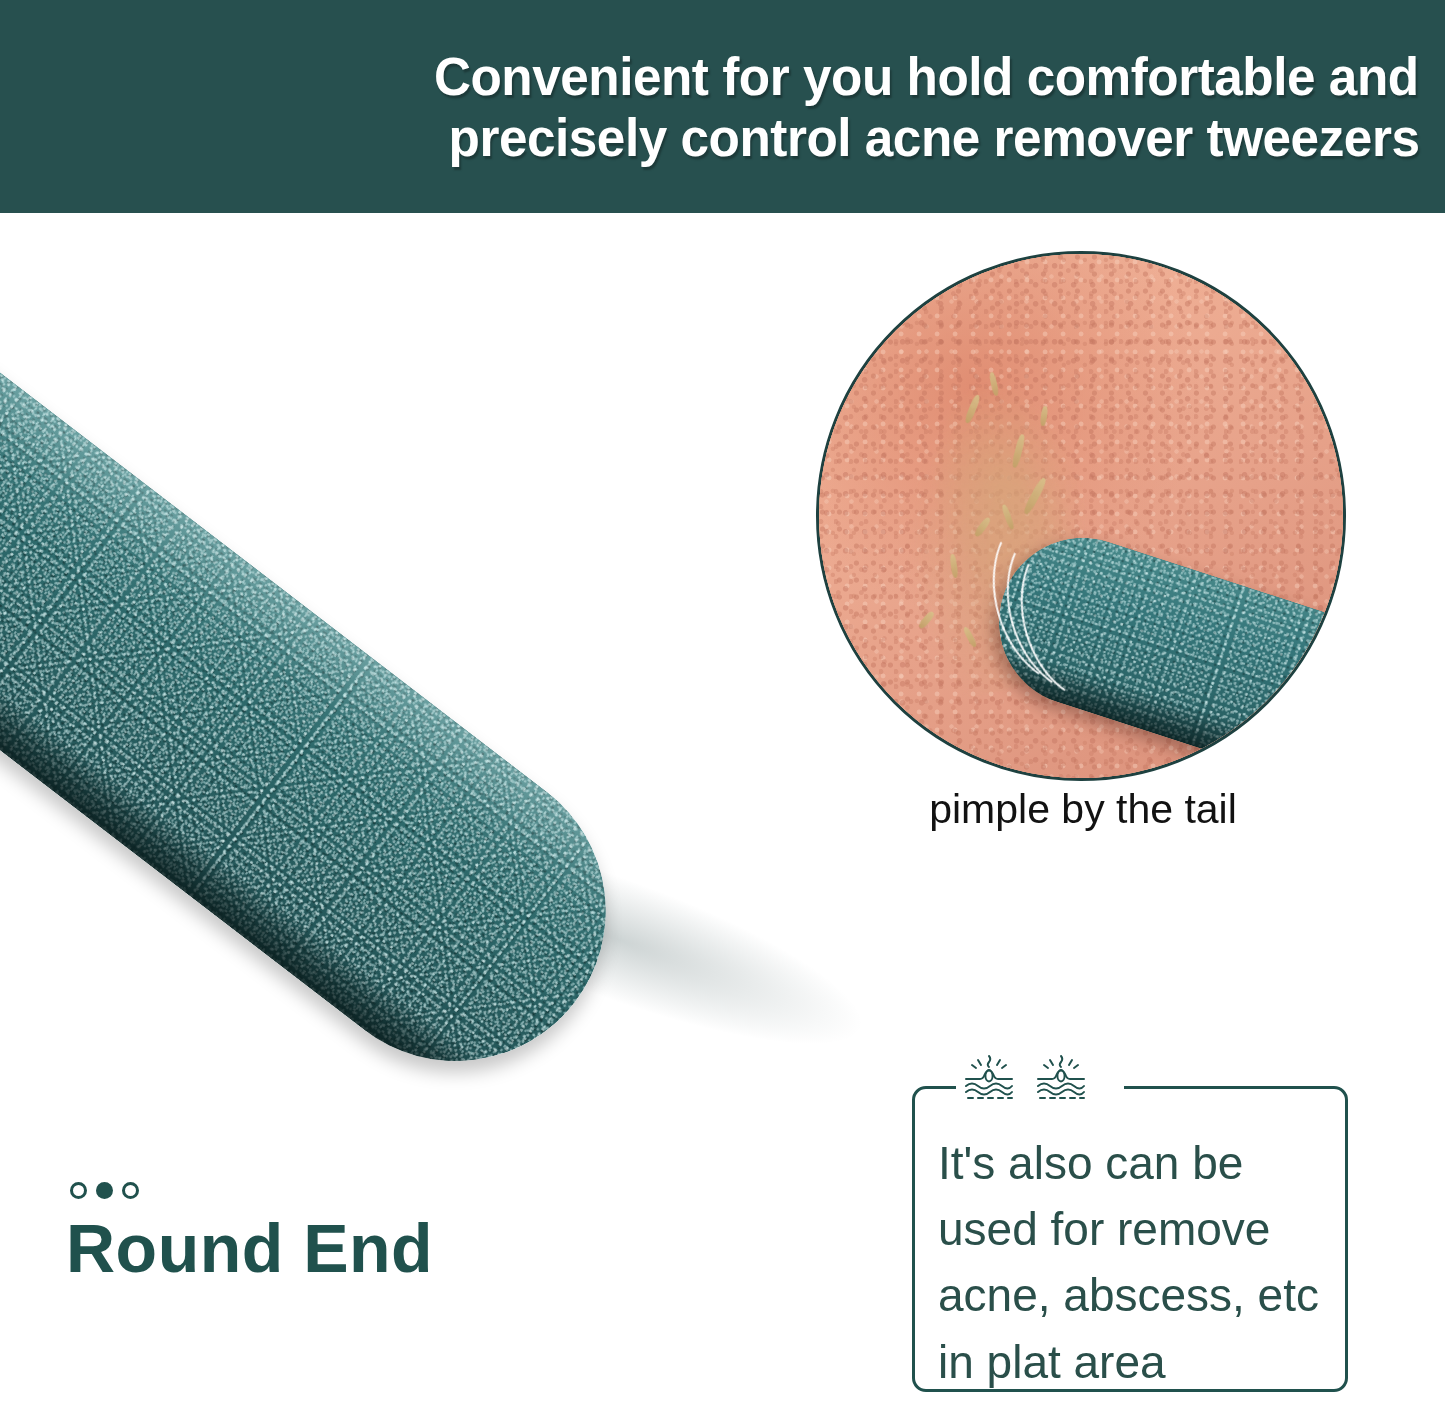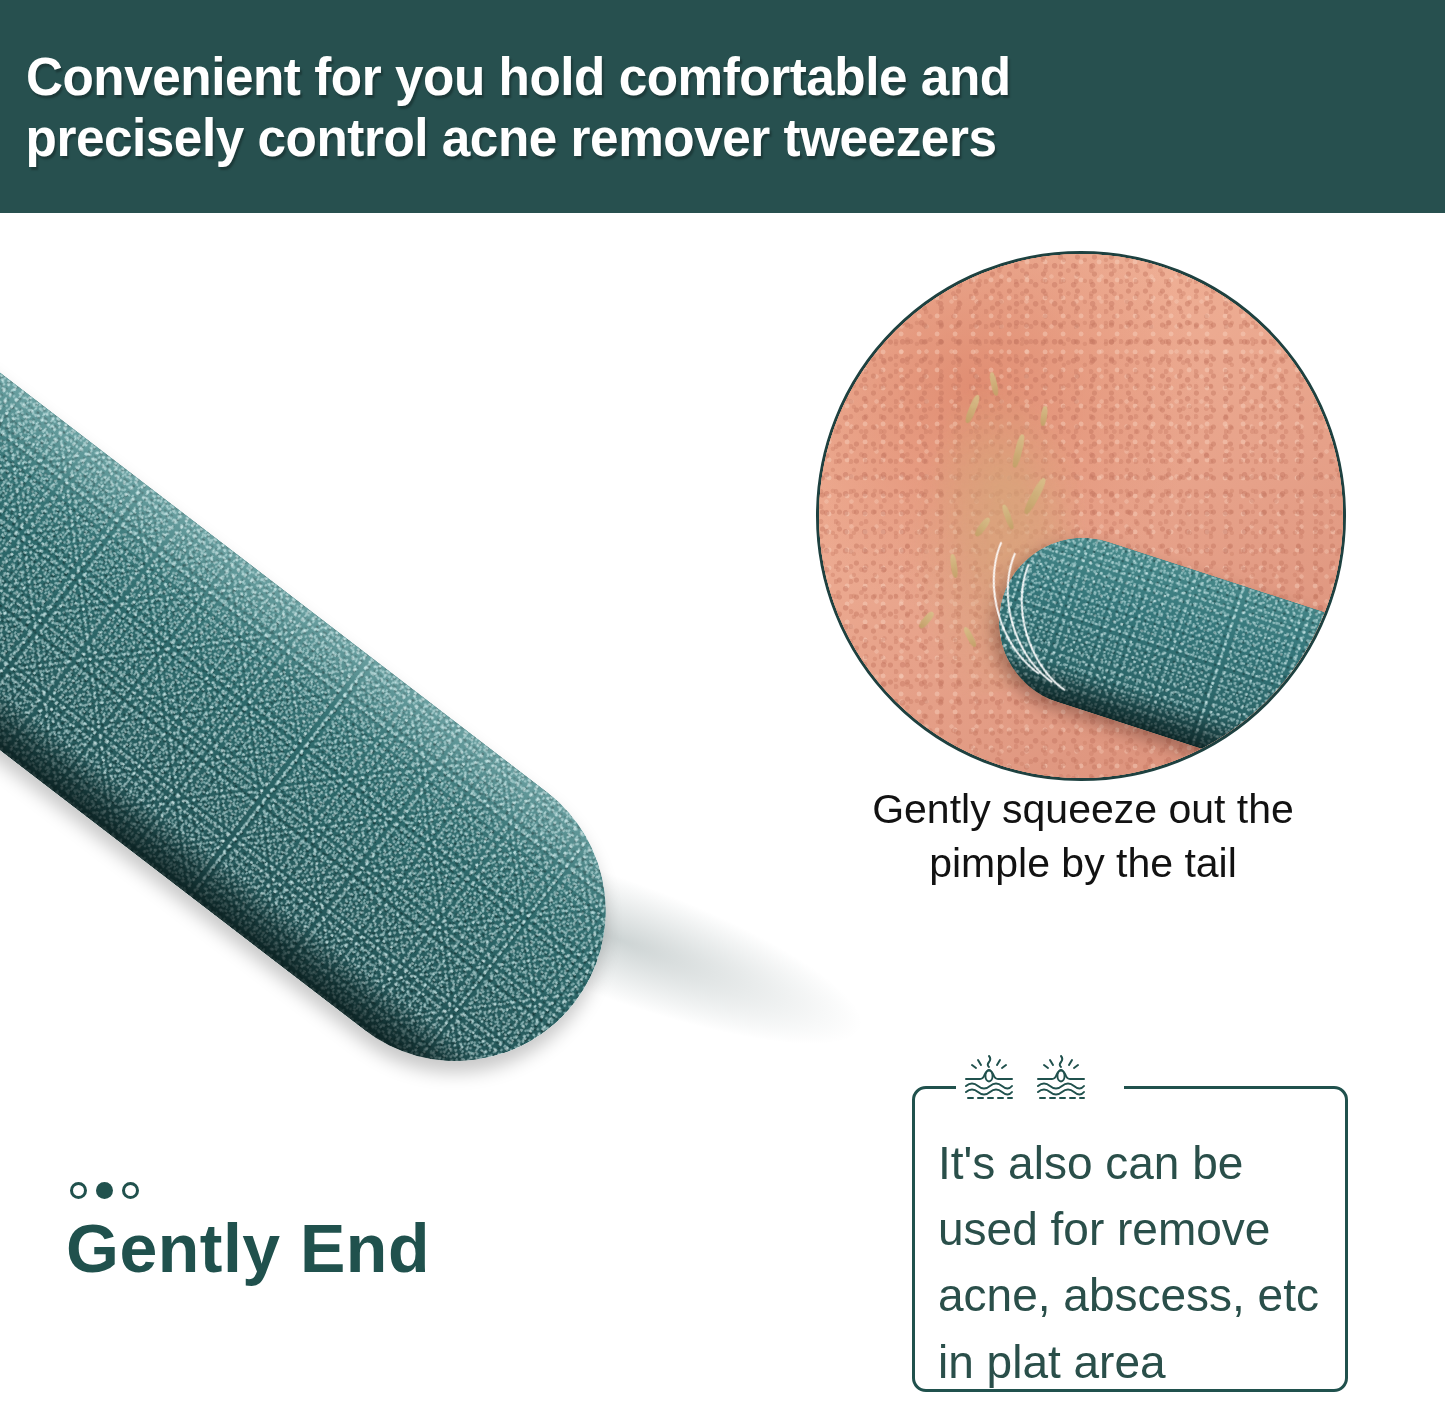--- a/index.html
+++ b/index.html
@@ -23,21 +23,21 @@
   .banner {
     position: absolute;
     left: 0;
     top: 0;
     width: 1445px;
     height: 213px;
     background: #27504f;
     z-index: 40;
     display: flex;
     flex-direction: column;
-    align-items: flex-start;
+    align-items: flex-end;
     justify-content: center;
   }
   .banner-line {
     color: #ffffff;
     font-family: "Liberation Sans Narrow", "Liberation Sans", sans-serif;
     font-weight: bold;
     font-size: 54px;
     line-height: 1.12;
     letter-spacing: -0.5px;
     text-align: center;
@@ -385,31 +385,30 @@
     <div class="arc" style="left:190px;top:262px;width:126px;height:176px;transform:rotate(-16deg);"></div>
     <div class="arc" style="left:204px;top:274px;width:122px;height:172px;transform:rotate(-16deg);"></div>
 
     <div class="tip">
       <div class="tip-face"></div>
       <div class="tip-bevel"></div>
     </div>
   </div>
 
   <div class="inset-caption">
-    <div>Gently squeeze out the</div>
     <div>pimple by the tail</div>
   </div>
 
   <div class="round-end-block">
     <div class="dots">
       <div class="dot-ring"></div>
       <div class="dot-solid"></div>
       <div class="dot-ring"></div>
     </div>
-    <div class="round-end-text">Gently End</div>
+    <div class="round-end-text">Round End</div>
   </div>
 
   <div class="callout">
     <div class="callout-frame"></div>
     <div class="callout-gap"></div>
 
     <div class="callout-icons">
       <svg width="58" height="58" viewBox="0 0 58 58">
         <g fill="none" stroke="#20514d" stroke-width="2" stroke-linecap="round">
           <path d="M18 14 L21 19 M29 10 Q31.5 13 29 16 Q26.5 19 29 21 M40 14 L37 19 M12 19 L16 22 M46 19 L42 22"></path>

